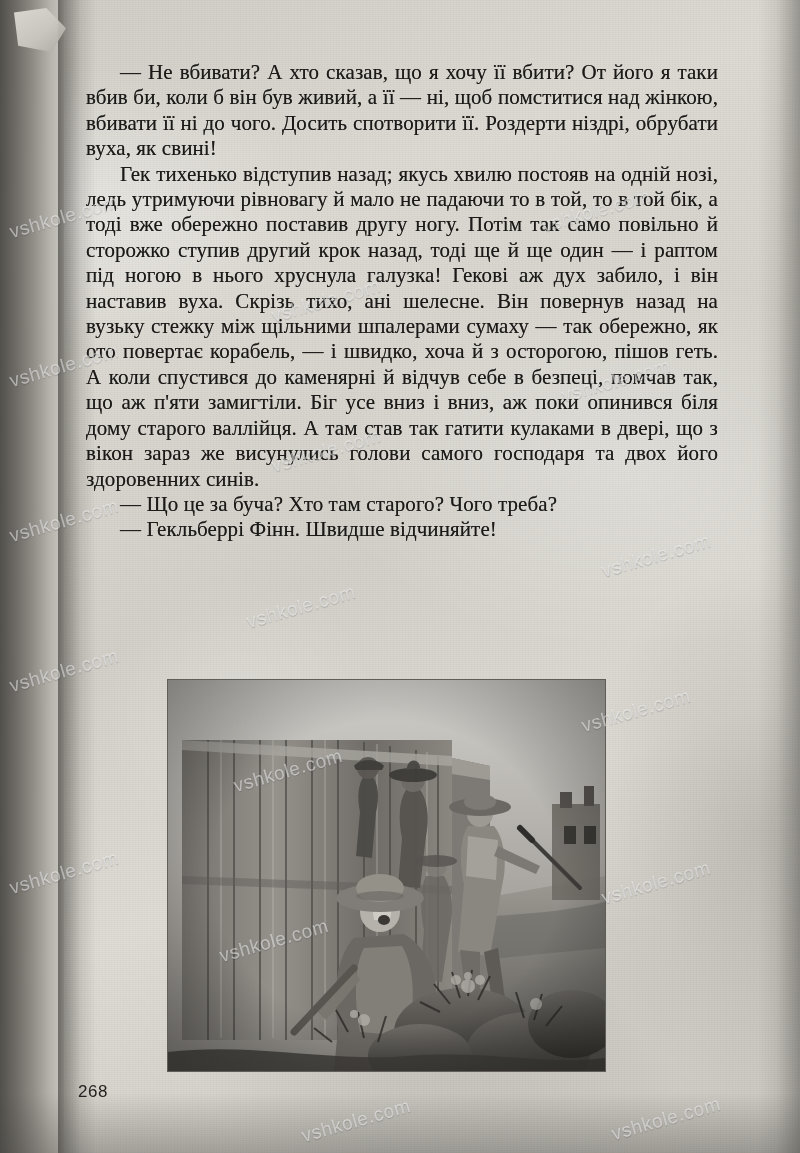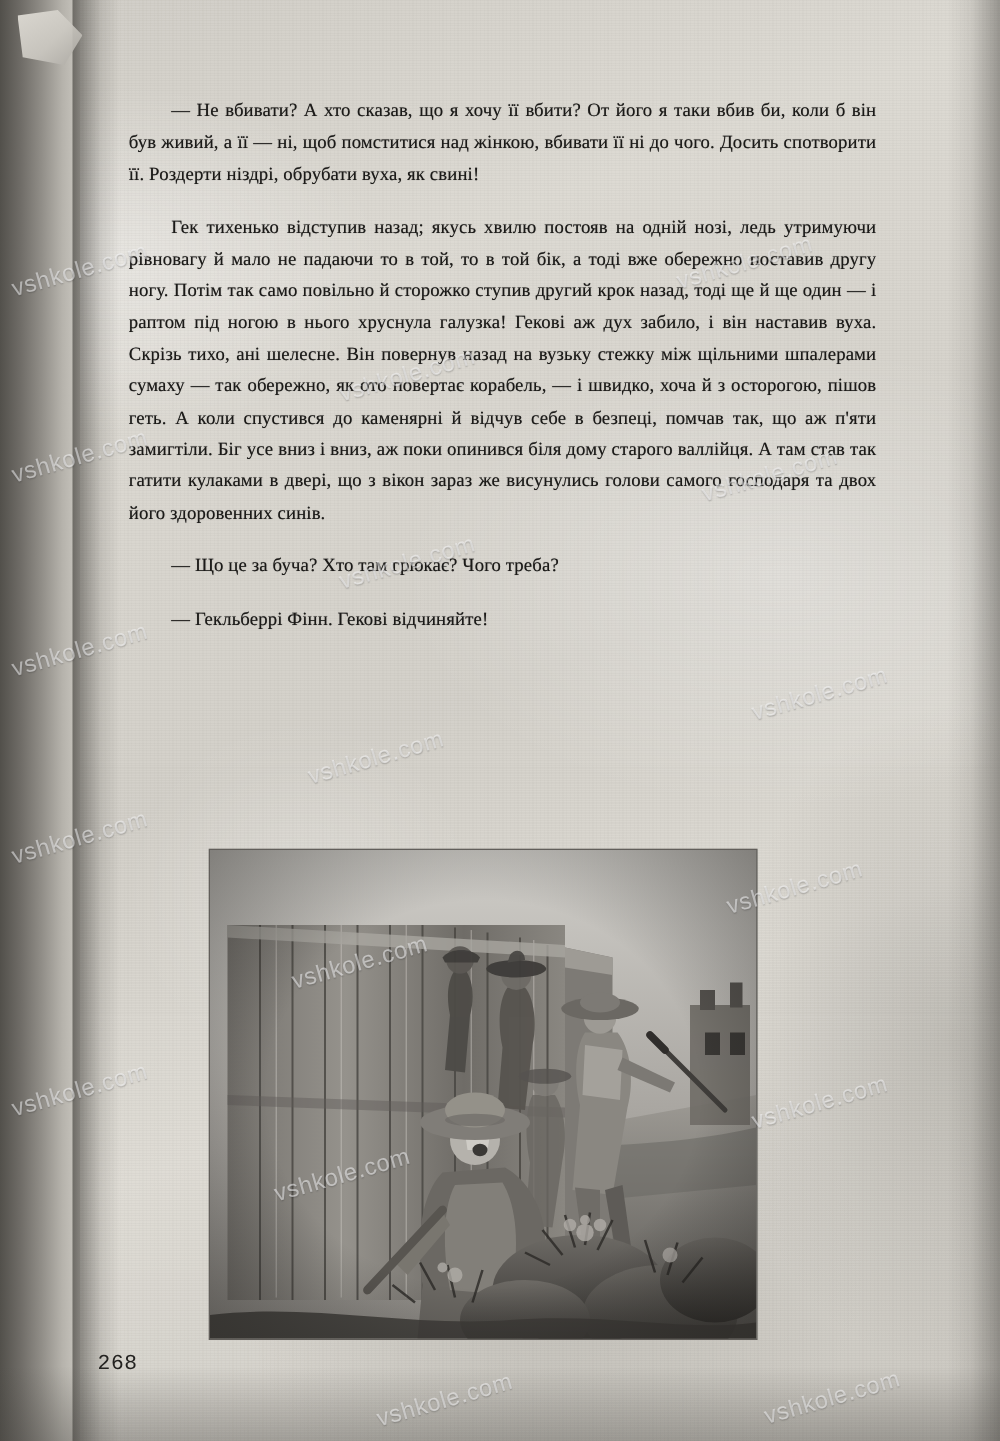--- a/index.html
+++ b/index.html
@@ -74,26 +74,26 @@
   }
 
   
   #content {
     position: absolute;
     left: 86px;
     top: 60px;
     width: 632px;
   }
   .bodytext {
-    font-size: 15px;
+    font-size: 21px;
     line-height: 25.4px;
     color: #1b1a18;
     text-align: justify;
     text-justify: inter-word;
-    margin: 17px;
+    margin: 0;
     text-indent: 34px;
     letter-spacing: 0.1px;
     text-shadow: 0 0 0.6px rgba(0,0,0,0.55);
   }
   .bodytext + .bodytext { margin-top: 0; }
 
   
   #figure {
     position: absolute;
     left: 167px;
@@ -109,21 +109,21 @@
     inset: 0;
   }
 
   
   #folio {
     position: absolute;
     left: 78px;
     top: 1082px;
     font-size: 17px;
     color: #232220;
-    font-family: Liberation Mono, monospace;
+    font-family: Liberation Sans, sans-serif;
     letter-spacing: 0.5px;
   }
 
   
   .wm {
     position: absolute;
     color: rgba(250,250,252,0.52);
     font-family: "Liberation Sans", sans-serif;
     font-size: 19px;
     letter-spacing: 0.6px;
@@ -142,22 +142,22 @@
   <div id="grain"></div>
   <div id="gutter"></div>
   <div id="gutter-shadow"></div>
   <div id="corner-fleck"></div>
   <div id="right-edge"></div>
   <div id="bottom-edge"></div>
 
   <div id="content">
     <p class="bodytext">— Не вбивати? А хто сказав, що я хочу її вбити? От його я таки вбив би, коли б він був живий, а її — ні, щоб помститися над жінкою, вбивати її ні до чого. Досить спотворити її. Роздерти ніздрі, обрубати вуха, як свині!</p>
     <p class="bodytext">Гек тихенько відступив назад; якусь хвилю постояв на одній нозі, ледь утримуючи рівновагу й мало не падаючи то в той, то в той бік, а тоді вже обережно поставив другу ногу. Потім так само повільно й сторожко ступив другий крок назад, тоді ще й ще один — і раптом під ногою в нього хруснула галузка! Гекові аж дух забило, і він наставив вуха. Скрізь тихо, ані шелесне. Він повернув назад на вузьку стежку між щільними шпалерами сумаху — так обережно, як ото повертає корабель, — і швидко, хоча й з осторогою, пішов геть. А коли спустився до каменярні й відчув себе в безпеці, помчав так, що аж п'яти замигтіли. Біг усе вниз і вниз, аж поки опинився біля дому старого валлійця. А там став так гатити кулаками в двері, що з вікон зараз же висунулись голови самого господаря та двох його здоровенних синів.</p>
-    <p class="bodytext">— Що це за буча? Хто там грюкає? Чого треба?</p>
-    <p class="bodytext">— Гекльберрі Фінн. Гекові відчиняйте!</p>
+    <p class="bodytext">— Що це за буча? Хто там старого? Чого треба?</p>
+    <p class="bodytext">— Гекльберрі Фінн. Швидше відчиняйте!</p>
   </div>
 
   <div id="figure">
     <svg id="figure-art" viewBox="0 0 437 391" preserveAspectRatio="none">
       <defs>
         <linearGradient id="skyG" x1="0" y1="0" x2="0" y2="1">
           <stop offset="0%" stop-color="#cfcdc8"></stop>
           <stop offset="55%" stop-color="#a8a5a0"></stop>
           <stop offset="100%" stop-color="#8d8a85"></stop>
         </linearGradient>

